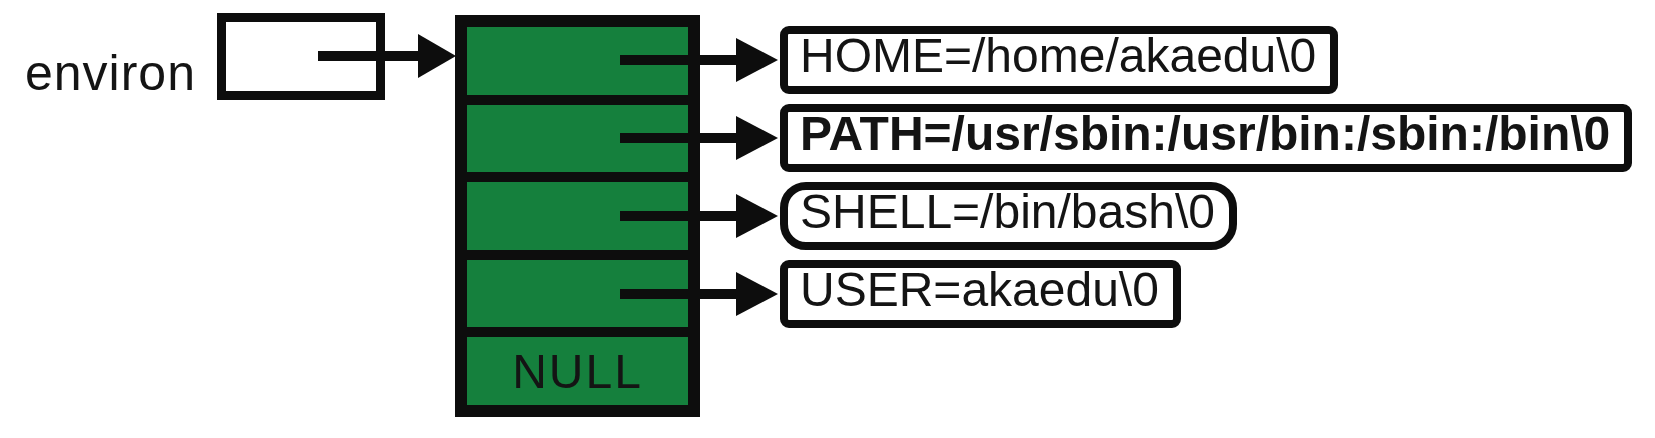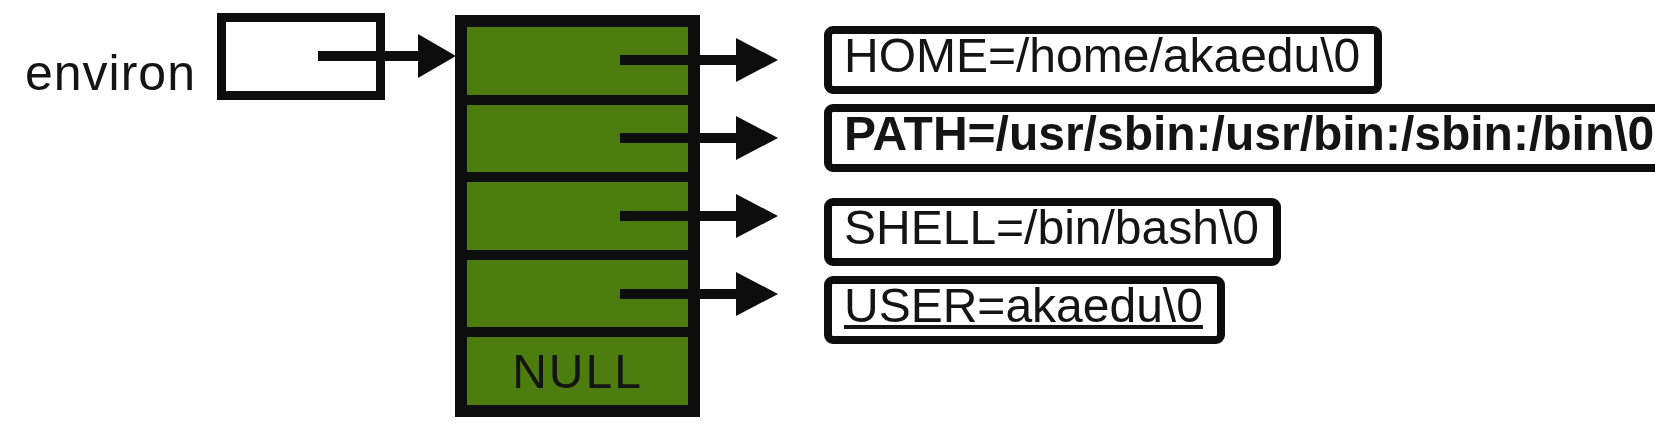--- a/index.html
+++ b/index.html
@@ -38,21 +38,21 @@
   }
 
   
   .ptr-array {
     position: absolute;
     left: 455px;
     top: 15px;
     width: 245px;
     height: 402px;
     border: 12px solid #0d0d0d;
-    background: #4d7c0f;
+    background: #15803d;
     display: flex;
     flex-direction: column;
   }
   .cell { flex: 1 1 0; border-top: 10px solid #0d0d0d; }
   .cell:first-child { border-top: none; }
   .cell-null {
     display: flex;
     align-items: center;
     justify-content: center;
     font-size: 48px;
@@ -75,26 +75,25 @@
     height: 68px;
     border: 8px solid #0d0d0d;
     border-radius: 9px;
     background: #ffffff;
     display: inline-flex;
     align-items: center;
     padding: 0 14px 9px 12px;
     font-size: 48px;
     white-space: nowrap;
     width: max-content;
-    margin-left: 44px;
   }
   .sbox-0 { top: 26px; }
   .sbox-1 { top: 104px; font-weight: bold; }
-  .sbox-2 { top: 198px; }
-  .sbox-3 { top: 276px; text-decoration: underline; }
+  .sbox-2 { top: 182px; border-radius: 26px; }
+  .sbox-3 { top: 260px; }
 </style>
 </head>
 <body>
 
 <div class="canvas">
 
   <div class="environ-label">environ</div>
 
   <div class="ptr-box"></div>
 

